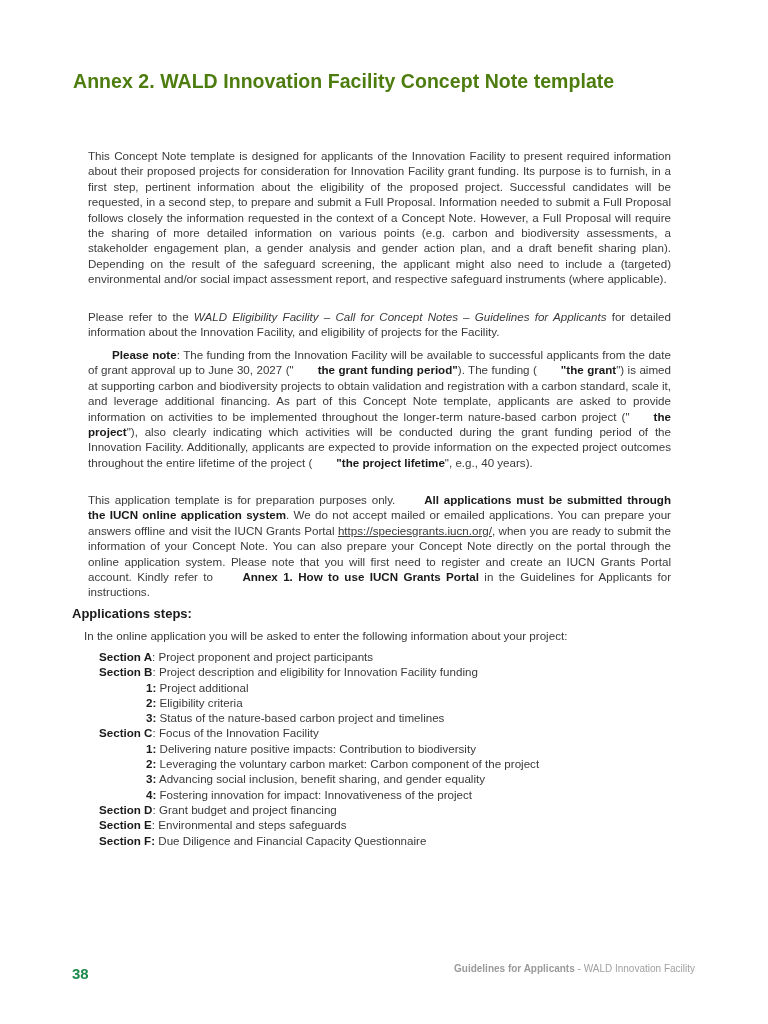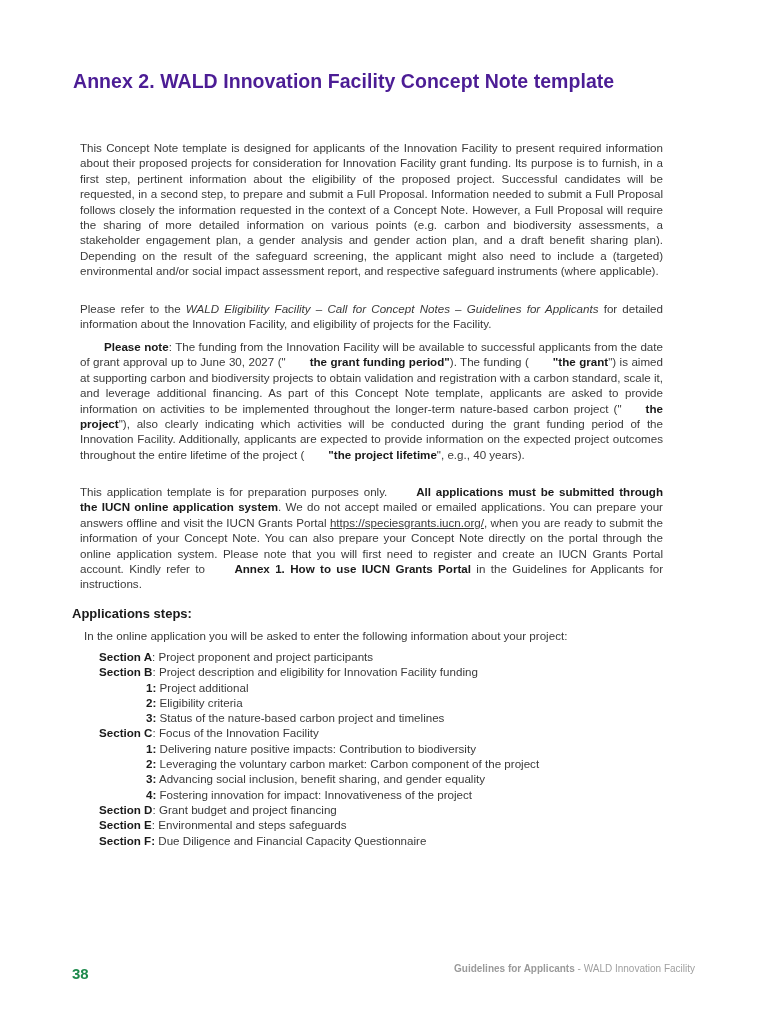--- a/index.html
+++ b/index.html
@@ -2,25 +2,25 @@
 <html><head>
 <meta charset="utf-8">
 <style>
   html, body { margin: 0; padding: 0; }
   body {
     width: 768px; height: 1024px; background: #ffffff; position: relative; overflow: hidden;
     font-family: "Liberation Sans", sans-serif; color: #3a3a3a;
   }
   .title {
     position: absolute; left: 73px; top: 70px; margin: 0;
-    font-size: 19.5px; font-weight: bold; color: #4c1d95; letter-spacing: 0.05px; text-align: center;
+    font-size: 19.5px; font-weight: bold; color: #4d7c0f; letter-spacing: 0.05px; text-align: center;
   }
   .body-text {
     position: absolute; left: 72px; width: 583px;
-    font-size: 11.6px; line-height: 15.4px; text-align: justify; margin: 8px;
+    font-size: 11.6px; line-height: 15.4px; text-align: justify; margin: 16px;
   }
   .body-text b { color: #1a1a1a; padding-left: 24px; }
   .p1 { top: 132px; }
   .p2 { top: 293px; }
   .p3 { top: 331px; }
   .p4 { top: 476px; }
   .link { text-decoration: underline; color: #3a3a3a; }
   .steps-heading {
     position: absolute; left: 72px; top: 606px; margin: 0;
     font-size: 13px; font-weight: bold; color: #1a1a1a;

